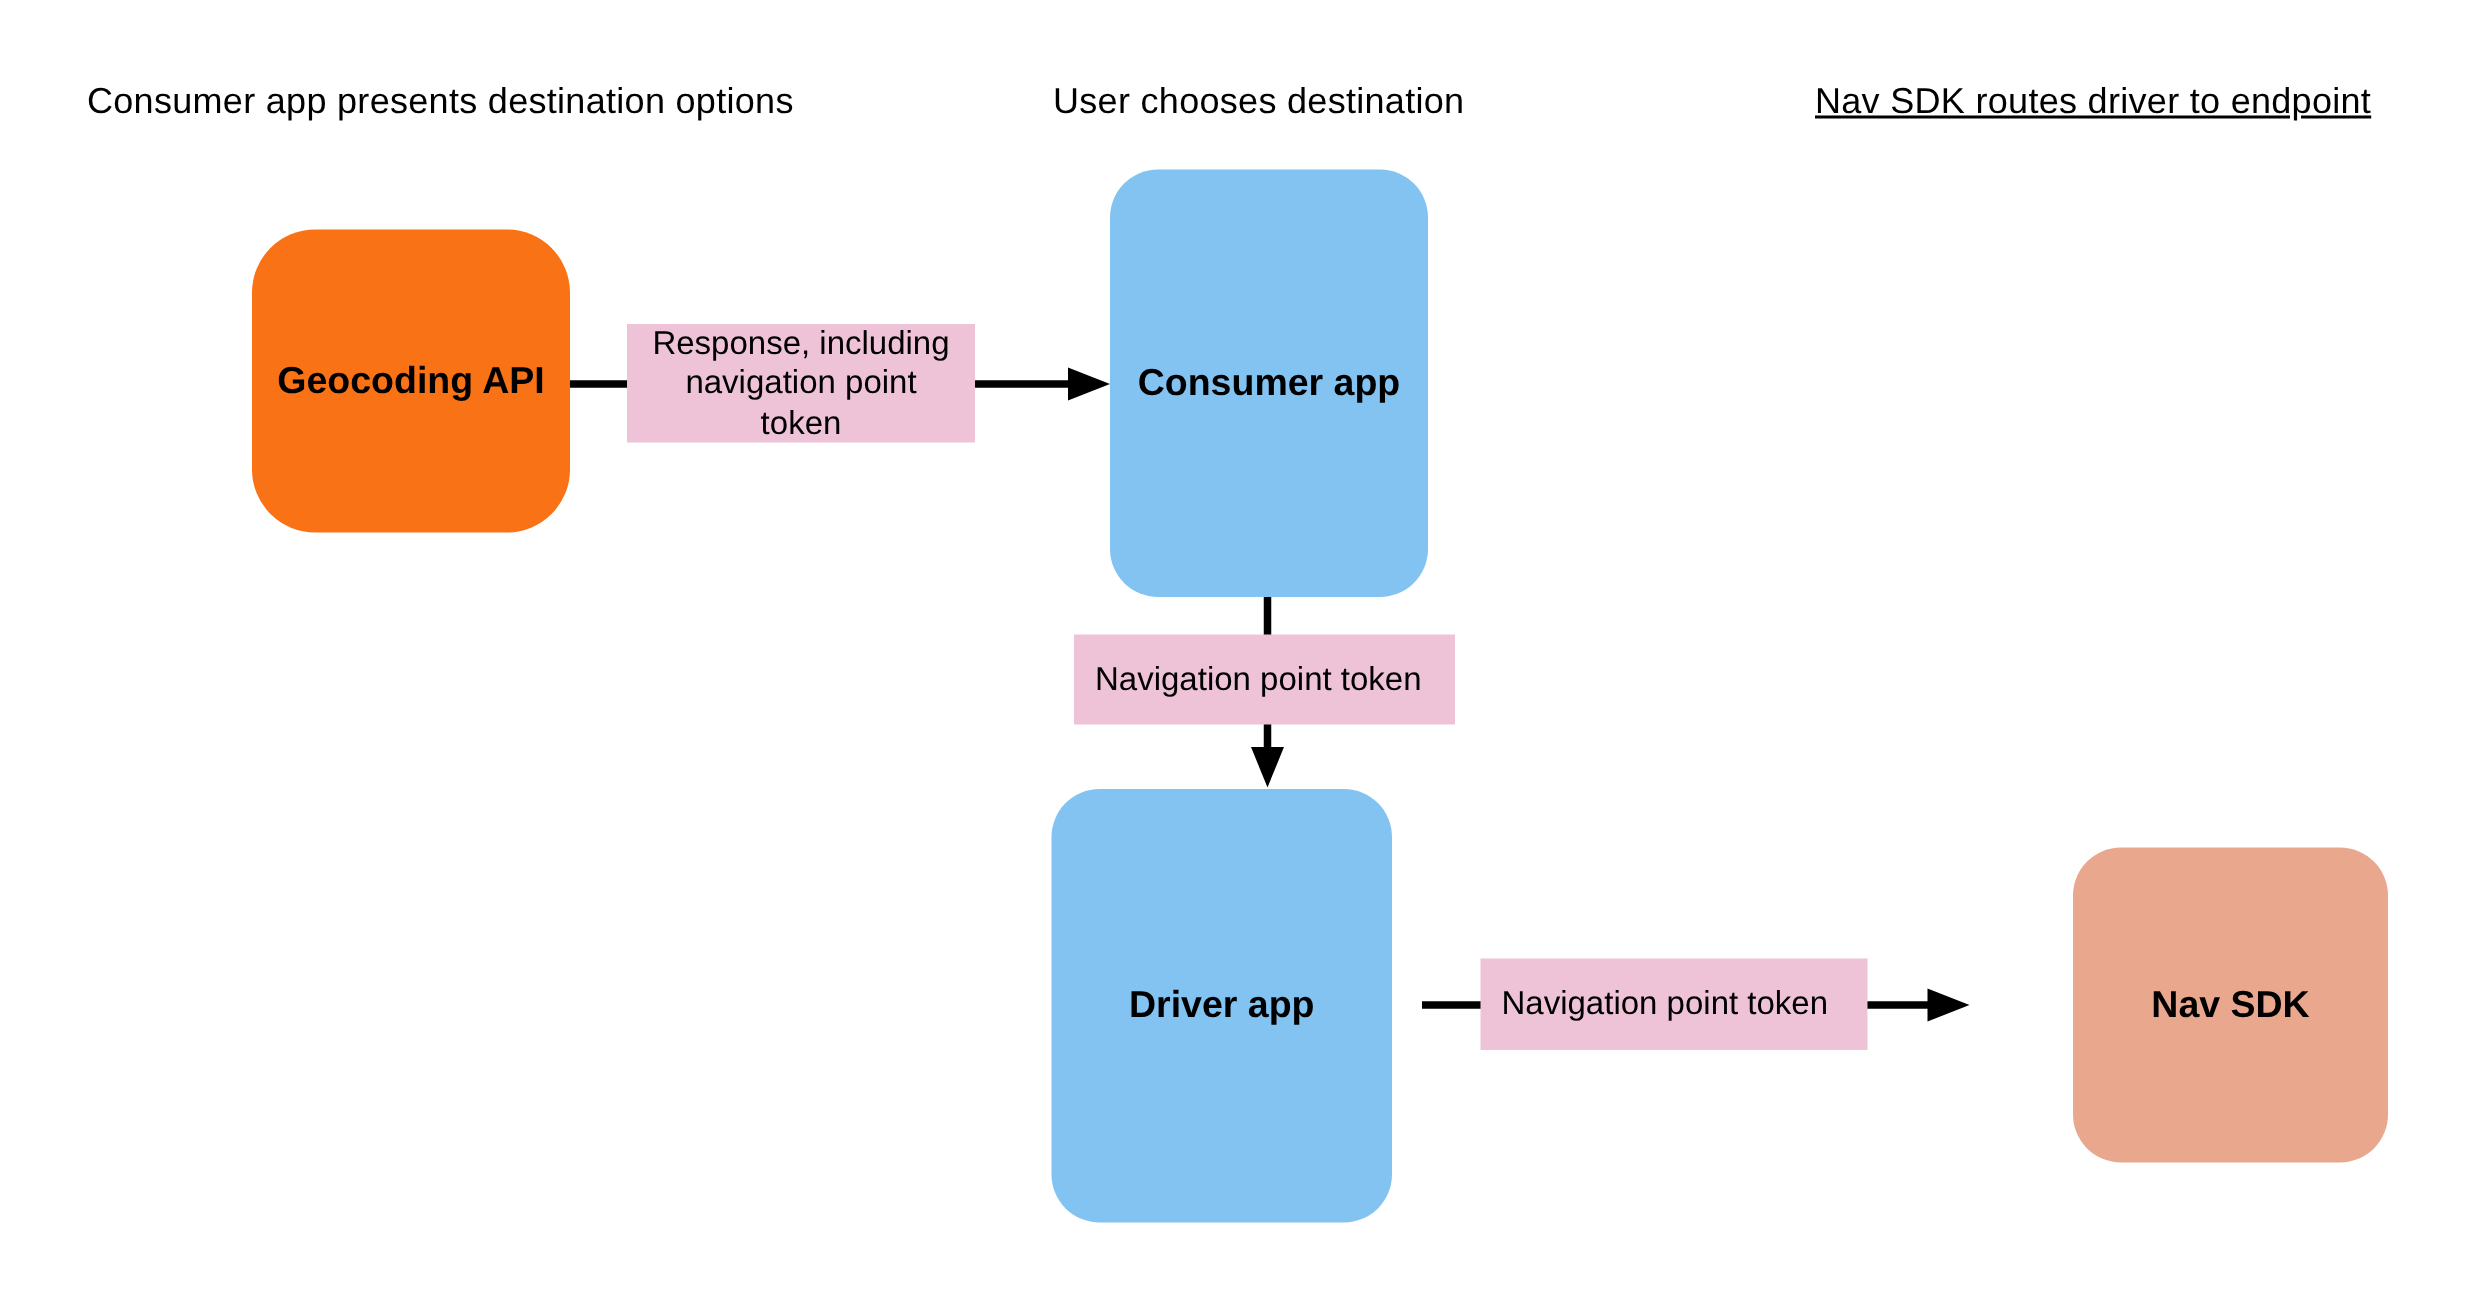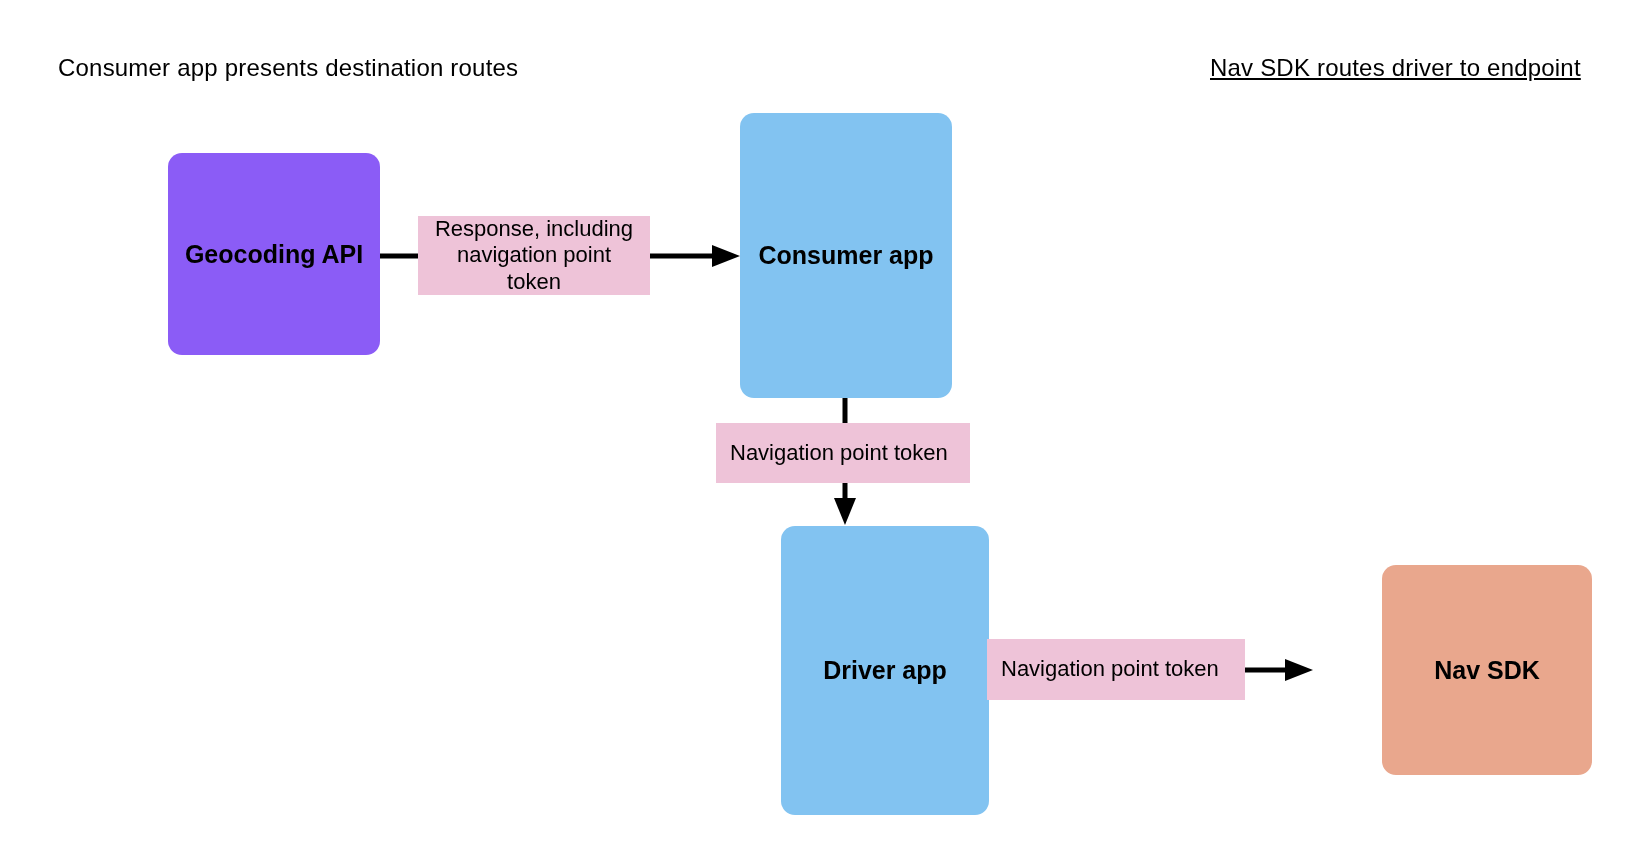--- a/index.html
+++ b/index.html
@@ -23,21 +23,21 @@
     letter-spacing: 0.2px;
   }
   .node {
     position: absolute;
     display: flex;
     align-items: center;
     justify-content: center;
     font-weight: 700;
     font-size: 25px;
     color: #000000;
-    border-radius: 14px;
+    border-radius: 32px;
     text-align: center;
   }
   .edge-label {
     position: absolute;
     display: flex;
     align-items: center;
     justify-content: flex-start;
     text-align: center;
     font-size: 22px;
     color: #000000;
@@ -56,21 +56,21 @@
   .arrows-layer line { stroke: #000000; stroke-width: 5; }
   .arrows-layer polygon { fill: #000000; }
 
   
   #heading-1 { left: 58px;   top: 54px; }
   #heading-2 { left: 702px;  top: 54px; }
   #heading-3 { left: 1210px; top: 54px; text-decoration: underline; }
 
   #node-geocoding-api { left: 168px;  top: 153px; width: 212px; height: 202px; border-radius: 42px; }
   #node-consumer-app  { left: 740px;  top: 113px; width: 212px; height: 285px; }
-  #node-driver-app    { left: 781px;  top: 526px; width: 208px; height: 289px; }
+  #node-driver-app    { left: 701px;  top: 526px; width: 227px; height: 289px; }
   #node-nav-sdk       { left: 1382px; top: 565px; width: 210px; height: 210px; }
 
   #edge-label-response { left: 418px; top: 216px; width: 232px; height: 79px; }
   #edge-label-token-1  { left: 716px; top: 423px; width: 254px; height: 60px; }
   #edge-label-token-2  { left: 987px; top: 639px; width: 258px; height: 61px; }
 </style>
 </head>
 <body>
 
 <div class="canvas">
@@ -83,24 +83,25 @@
     <g>
       <line x1="845" y1="398" x2="845" y2="502"></line>
       <polygon points="845,525 834,498 856,498"></polygon>
     </g>
     <g>
       <line x1="948" y1="670" x2="1290" y2="670"></line>
       <polygon points="1313,670 1285,659 1285,681"></polygon>
     </g>
   </svg>
 
-  <div class="stage-heading" id="heading-1">Consumer app presents destination routes</div>
+  <div class="stage-heading" id="heading-1">Consumer app presents destination options</div>
+  <div class="stage-heading" id="heading-2">User chooses destination</div>
   <div class="stage-heading" id="heading-3">Nav SDK routes driver to endpoint</div>
 
-  <div class="node" id="node-geocoding-api" style="background: #8b5cf6; border-radius: 14px;">
+  <div class="node" id="node-geocoding-api" style="background: #f97316;">
     <span>Geocoding API</span>
   </div>
 
   <div class="node" id="node-consumer-app" style="background: rgb(130, 195, 241);">
     <span>Consumer app</span>
   </div>
 
   <div class="node" id="node-driver-app" style="background: rgb(130, 195, 241);">
     <span>Driver app</span>
   </div>

